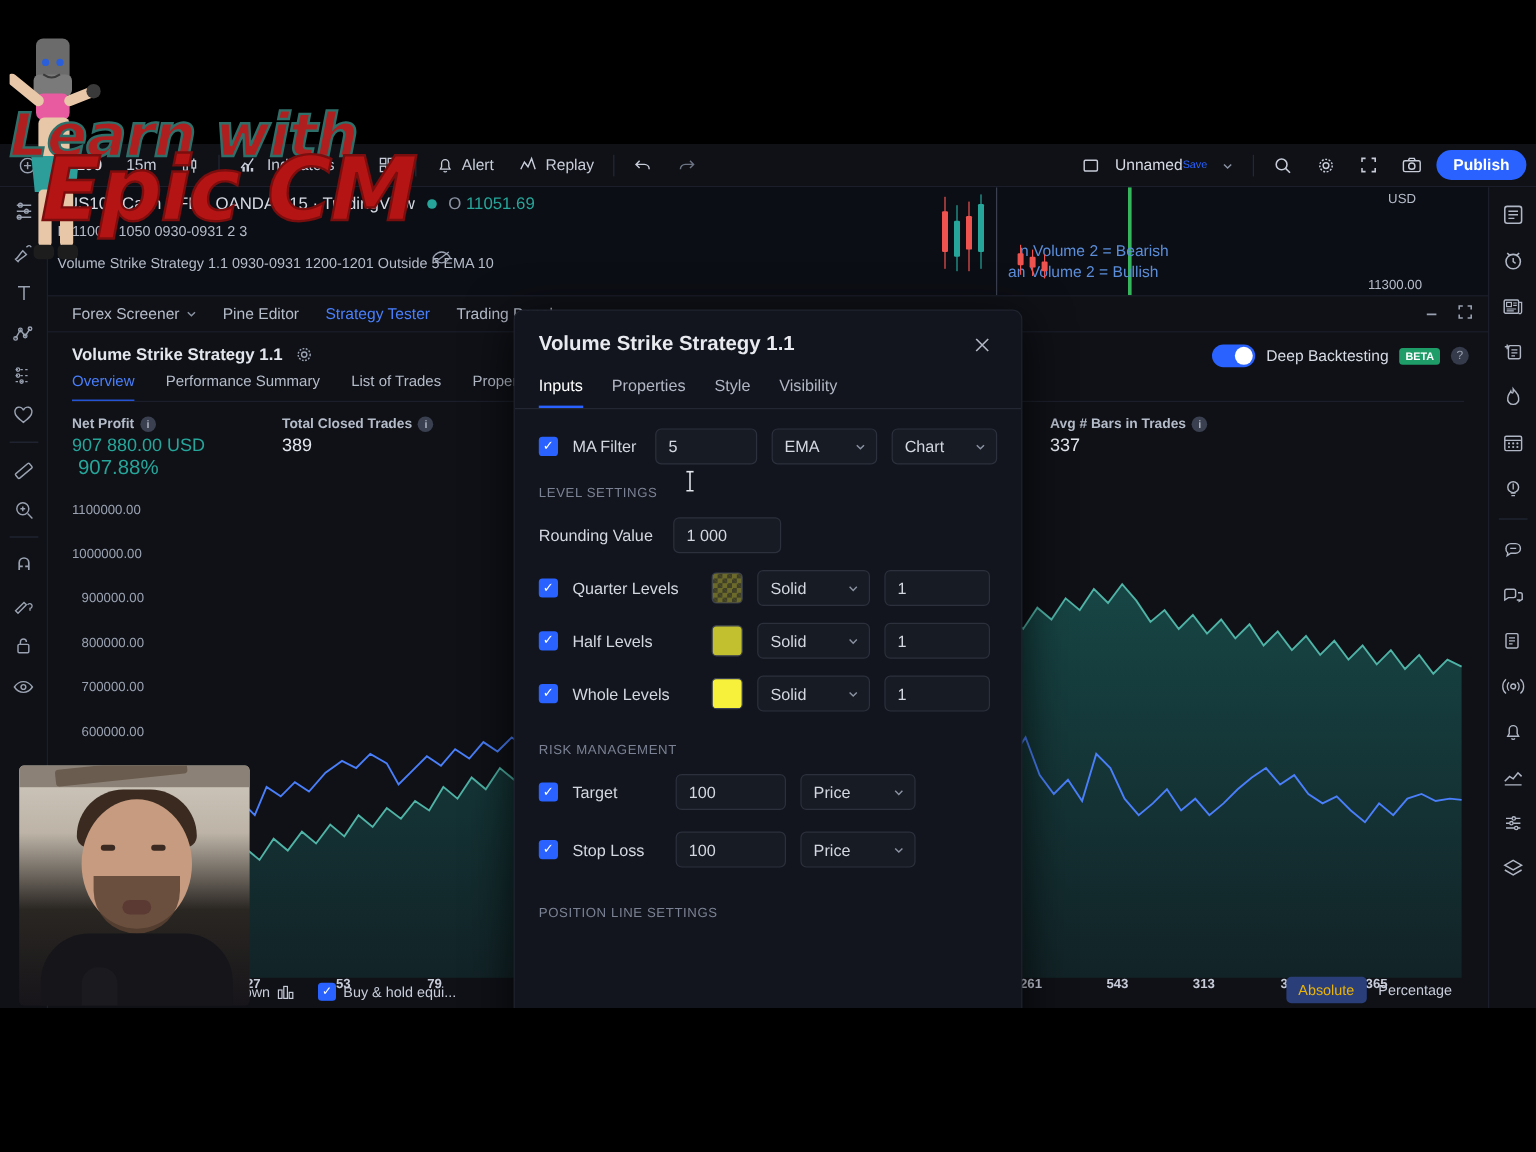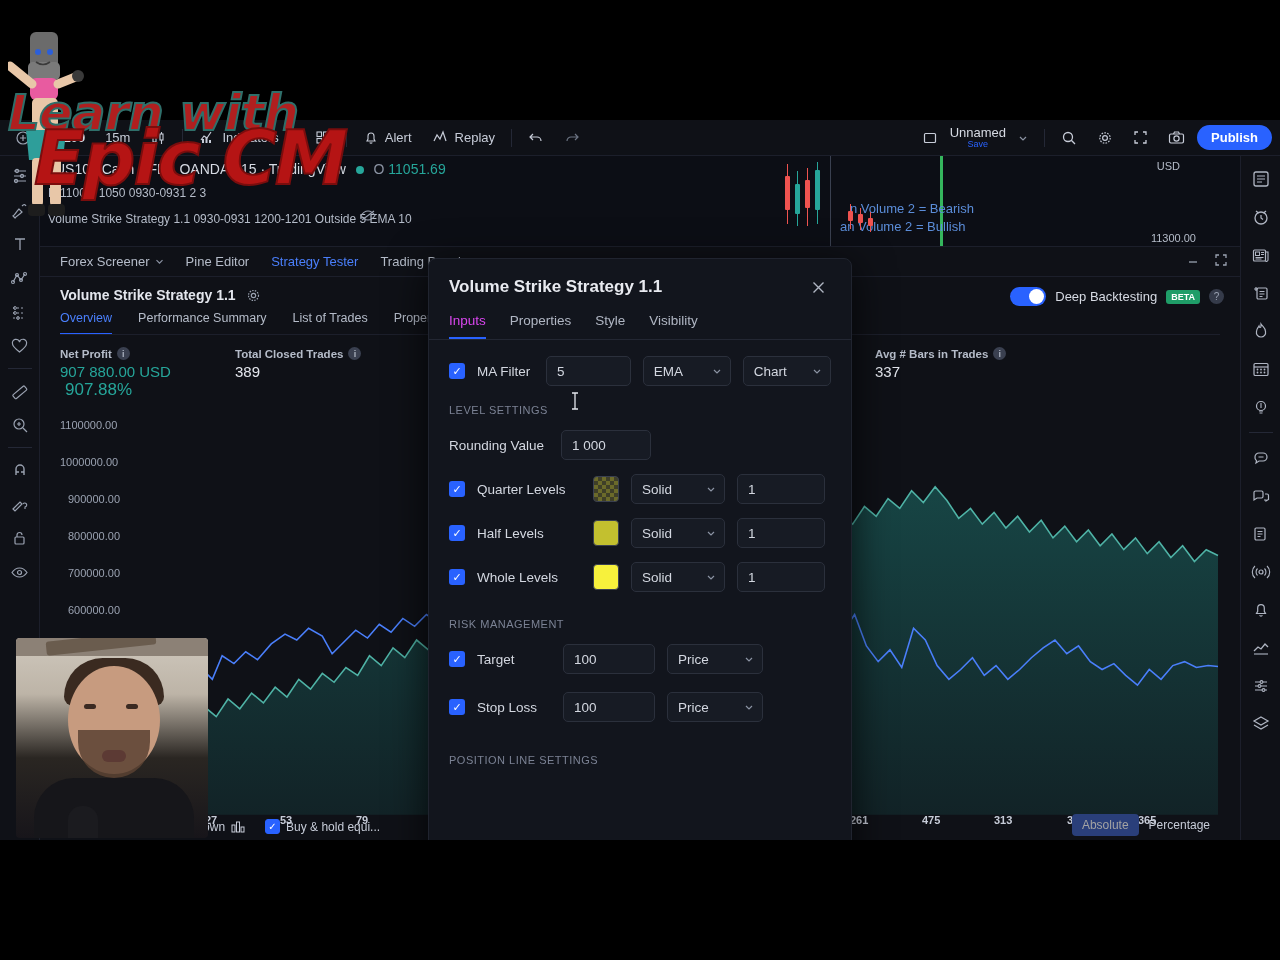--- a/index.html
+++ b/index.html
@@ -29,21 +29,21 @@
     border-radius:4px; color:#c7ccd8; font-size:13px; cursor:pointer; white-space:nowrap;}
   .tb-sep { width:1px; height:18px; background:#242836; margin:0 4px; }
   .tb-sym { color:#d6dae3; font-size:13px; font-weight:600; }
   .tb-spacer { flex:1; }
   .icon { display:inline-flex; align-items:center; justify-content:center; }
   .icon svg { display:block; }
   .publish-btn {
     background:#2962ff; color:#fff; font-size:13px; font-weight:600;
     border-radius:14px; padding:5px 14px; cursor:pointer; border:none;
   }
-  .unnamed-wrap { display:flex; flex-direction:column; align-items:center; line-height:1.05; cursor:pointer;}
+  .unnamed-wrap { display:flex; flex-direction:row; align-items:center; line-height:1.05; cursor:pointer;}
   .unnamed-title { color:#d6dae3; font-size:13px; }
   .unnamed-save { color:#2962ff; font-size:9px; }
 
   
   .left-rail {
     position:absolute; left:0; top:36px; width:40px; height:684px;
     background:#0f1117; border-right:1px solid #1c1f2b;
     display:flex; flex-direction:column; align-items:center; padding-top:4px; gap:2px;
   }
   .rail-btn { width:32px;height:32px; display:flex;align-items:center;justify-content:center;
@@ -64,21 +64,21 @@
     background:#0c0e15; overflow:hidden;
   }
   .sym-line { position:absolute; left:8px; top:5px; color:#d6dae3; font-size:14px; white-space:nowrap;}
   .sym-line .green-dot { display:inline-block;width:8px;height:8px;border-radius:50%;background:#26a69a;margin:0 6px; vertical-align:middle;}
   .sym-o { color:#8b93a3; }
   .sym-val { color:#26a69a; }
   .ind-line { position:absolute; left:8px; top:30px; color:#b5bcc9; font-size:12px; white-space:nowrap;}
   .ind-line2 { position:absolute; left:8px; top:56px; color:#b5bcc9; font-size:12px; white-space:nowrap;}
   .note-blue { position:absolute; color:#5b8dd9; font-size:13px; white-space:nowrap;}
   .usd-lbl { position:absolute; right:60px; top:4px; color:#b5bcc9; font-size:11px;}
-  .price-lbl { position:absolute; right:44px; top:76px; color:#b5bcc9; font-size:11px;}
+  .price-lbl { position:absolute; right:55px; top:76px; color:#b5bcc9; font-size:11px;}
   .vline { position:absolute; width:3px; background:#3dd36a; top:0; bottom:0; opacity:.85;}
   .vline-grey { position:absolute; width:1px; background:#3a4050; top:0; bottom:0;}
 
   
   .candle { position:absolute; width:5px; }
   .candle .wick { position:absolute; left:2px; width:1px; top:0; bottom:0; }
   .candle .body { position:absolute; left:0; width:5px; border-radius:1px;}
 
   
   .st-panel {
@@ -129,36 +129,36 @@
   .eq-xlab { position:absolute; color:#c7ccd8; font-size:11px; font-weight:600; bottom:-22px;}
   .eq-svg { position:absolute; left:60px; right:0; top:0; bottom:0; }
   .eq-legend { position:absolute; left:20px; bottom:6px; display:flex; align-items:center; gap:18px;}
   .leg-item { display:flex; align-items:center; gap:6px; color:#c7ccd8; font-size:12px; cursor:pointer;}
   .cbx { width:15px;height:15px;border-radius:3px; border:1.5px solid #566070; display:inline-flex;
     align-items:center;justify-content:center; }
   .cbx.on { background:#2962ff; border-color:#2962ff; }
   .cbx.on::after { content:"✓"; color:#fff; font-size:10px; line-height:1;}
   .abs-pct { position:absolute; right:20px; bottom:4px; display:flex; gap:0; }
   .ap-btn { font-size:12px; padding:4px 10px; border-radius:4px; color:#c7ccd8; cursor:pointer;}
-  .ap-btn.active { background:#2a3f7a; color:#a3a3a3;}
+  .ap-btn.active { background:#2a3f7a; color:#eab308;}
 
   
   .modal-shadow {
     position:absolute; left:428px; top:138px; width:424px; height:698px;
     background:#12151d; border-radius:8px; z-index:60;
     box-shadow:0 8px 40px rgba(0,0,0,.75);
     display:flex; flex-direction:column; overflow:hidden;
     border:1px solid #20242f;
   }
   .m-head { padding:18px 20px 0 20px; display:flex; justify-content:space-between; align-items:flex-start;}
   .m-title { color:#e8eaf0; font-size:17px; font-weight:700; }
   .m-close { color:#b0b6c3; cursor:pointer; font-size:20px; line-height:1; padding:2px 4px;}
   .m-tabs { display:flex; gap:24px; padding:12px 20px 0 20px; border-bottom:1px solid #232733; position:relative;}
   .m-tab { color:#b0b6c3; font-size:13.5px; padding-bottom:9px; cursor:pointer;}
-  .m-tab.active { color:#d946ef; border-bottom:2px solid #2962ff;}
+  .m-tab.active { color:#ffffff; border-bottom:2px solid #2962ff;}
   .m-body { flex:1; overflow-y:auto; padding:16px 20px 0 20px; position:relative;}
   .m-body::-webkit-scrollbar { width:6px; }
   .m-body::-webkit-scrollbar-thumb { background:#3a4050; border-radius:3px;}
   .m-body::-webkit-scrollbar-track { background:transparent;}
 
   .row { display:flex; align-items:center; gap:12px; margin-bottom:14px; }
   .row-lbl { color:#d3d7e0; font-size:13.5px; }
   .sect-hdr { color:#7b8294; font-size:11px; letter-spacing:.5px; margin:18px 0 14px 0; }
   .field {
     background:#171b24; border:1px solid #2b303c; border-radius:5px;
@@ -745,21 +745,21 @@
         <div class="eq-xlab" style="left:145px;">27</div>
         <div class="eq-xlab" style="left:220px;">53</div>
         <div class="eq-xlab" style="left:296px;">79</div>
         <div class="eq-xlab" style="left:372px;">105</div>
         <div class="eq-xlab" style="left:448px;">131</div>
         <div class="eq-xlab" style="left:524px;">157</div>
         <div class="eq-xlab" style="left:600px;">183</div>
         <div class="eq-xlab" style="left:676px;">209</div>
         <div class="eq-xlab" style="left:752px;">235</div>
         <div class="eq-xlab" style="left:790px;">261</div>
-        <div class="eq-xlab" style="left:862px;">475</div>
+        <div class="eq-xlab" style="left:862px;">543</div>
         <div class="eq-xlab" style="left:934px;">313</div>
         <div class="eq-xlab" style="left:1007px;">339</div>
         <div class="eq-xlab" style="left:1078px;">365</div>
       </div>
 
       <div class="eq-legend">
         <div class="leg-item">
           <span class="cbx on"></span>
           <span>Equity</span>
           <span class="icon">

